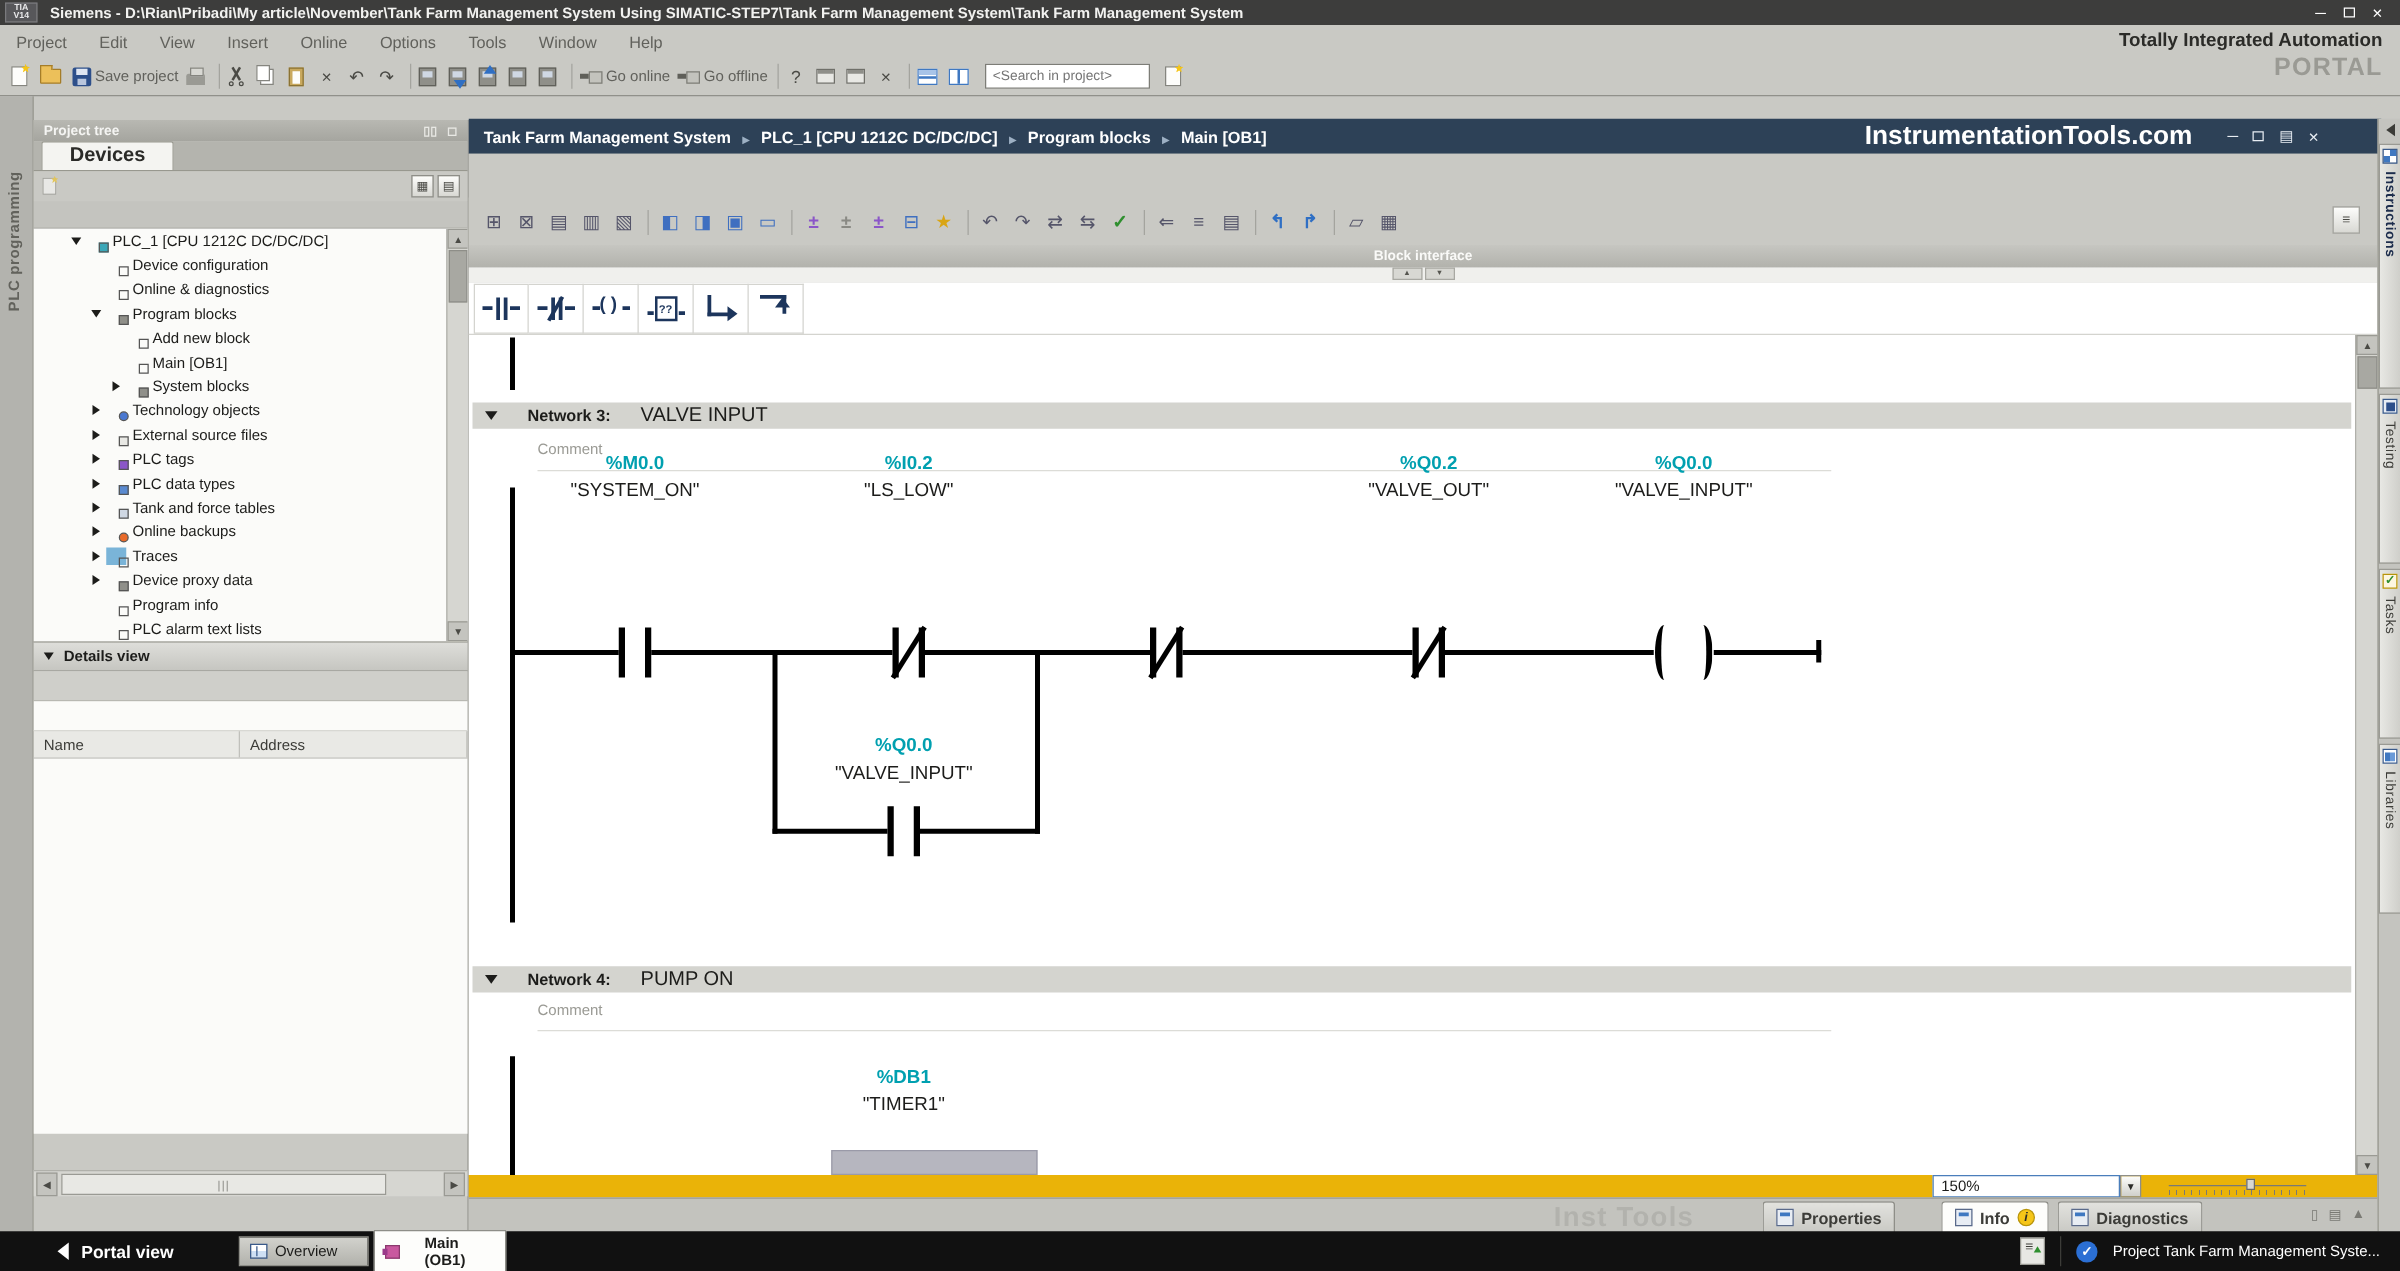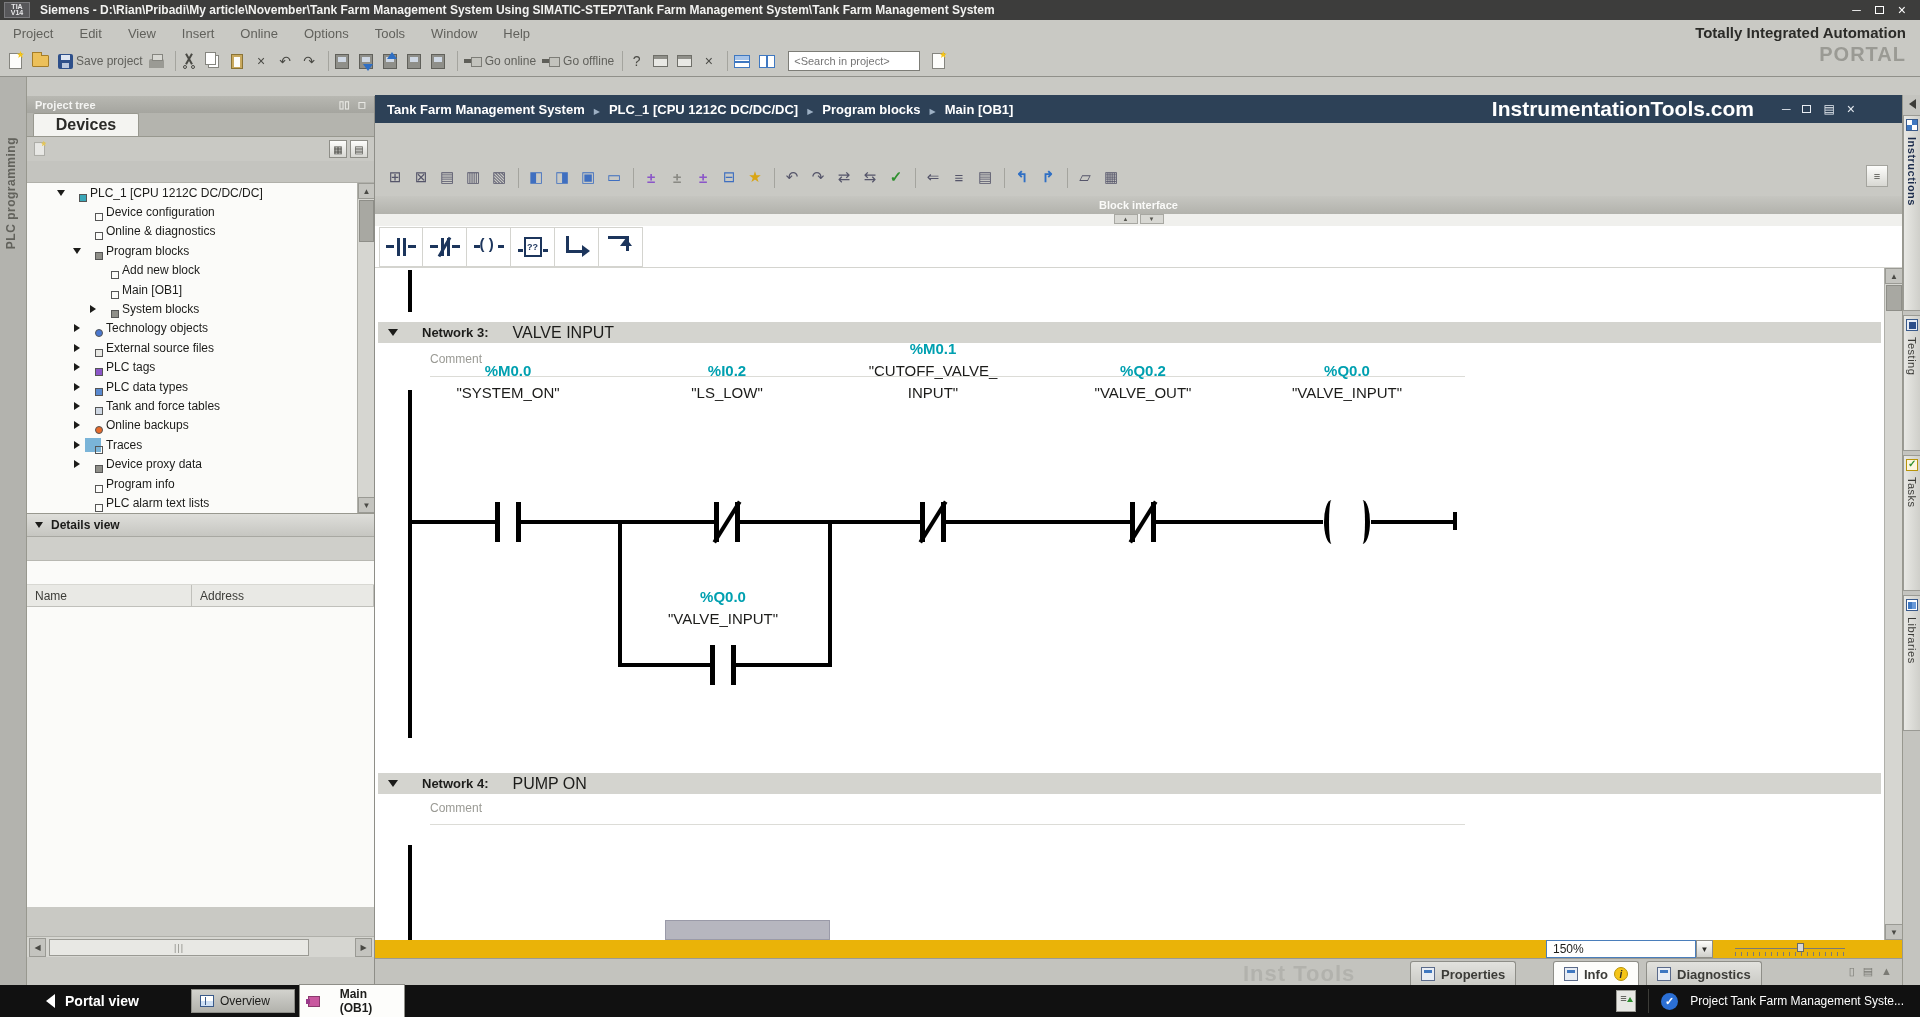--- a/index.html
+++ b/index.html
@@ -781,25 +781,20 @@
               <span class="addr">%I0.2</span>
               <span class="opname">"LS_LOW"</span>
             </span>
           </div>
           <div class="lad-el nc_contact">
             <span class="mask"></span>
             <span class="barL"></span>
             <span class="barR"></span>
             <span class="slash"></span>
 
-            <span class="lbl">
-              <span class="addr">%M0.1</span>
-              <span class="opname">"CUTOFF_VALVE_
-INPUT"</span>
-            </span>
           </div>
           <div class="lad-el nc_contact">
             <span class="mask"></span>
             <span class="barL"></span>
             <span class="barR"></span>
             <span class="slash"></span>
 
             <span class="lbl">
               <span class="addr">%Q0.2</span>
               <span class="opname">"VALVE_OUT"</span>
@@ -831,20 +826,24 @@
       </div>
 
       <div class="net-header" style="top:505px;">
         <span class="net-exp"></span>
         <span class="net-name">Network 4:</span>
         <span class="net-title">PUMP ON</span>
       </div>
       <div class="net-comment" style="top:533px;">Comment</div>
       <div class="net-hairline" style="top:556px;"></div>
       <div class="blk" style="left:33px; top:577px; width:4px; height:95px;"></div>
+      <div id="db-label">
+        <span class="addr" style="color:#00a0b0; font-weight:bold; display:block;">%DB1</span>
+        <span class="opname" style="color:#1c1c1a; display:block;">"TIMER1"</span>
+      </div>
       <div id="timer-box"></div>
     </div>
 
     <div id="ed-vscroll">
       <span class="sbtn" style="top:0;">▲</span>
       <span class="thumb"></span>
       <span class="sbtn" style="bottom:0;">▼</span>
     </div>
 
     <div id="zoomrow">

